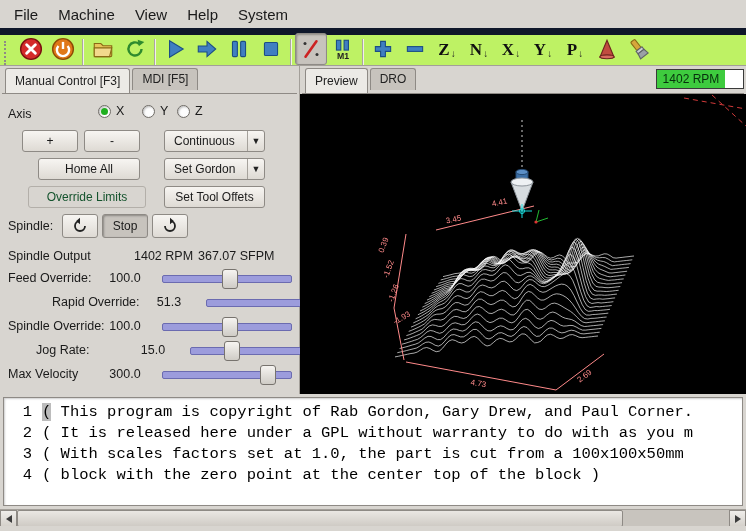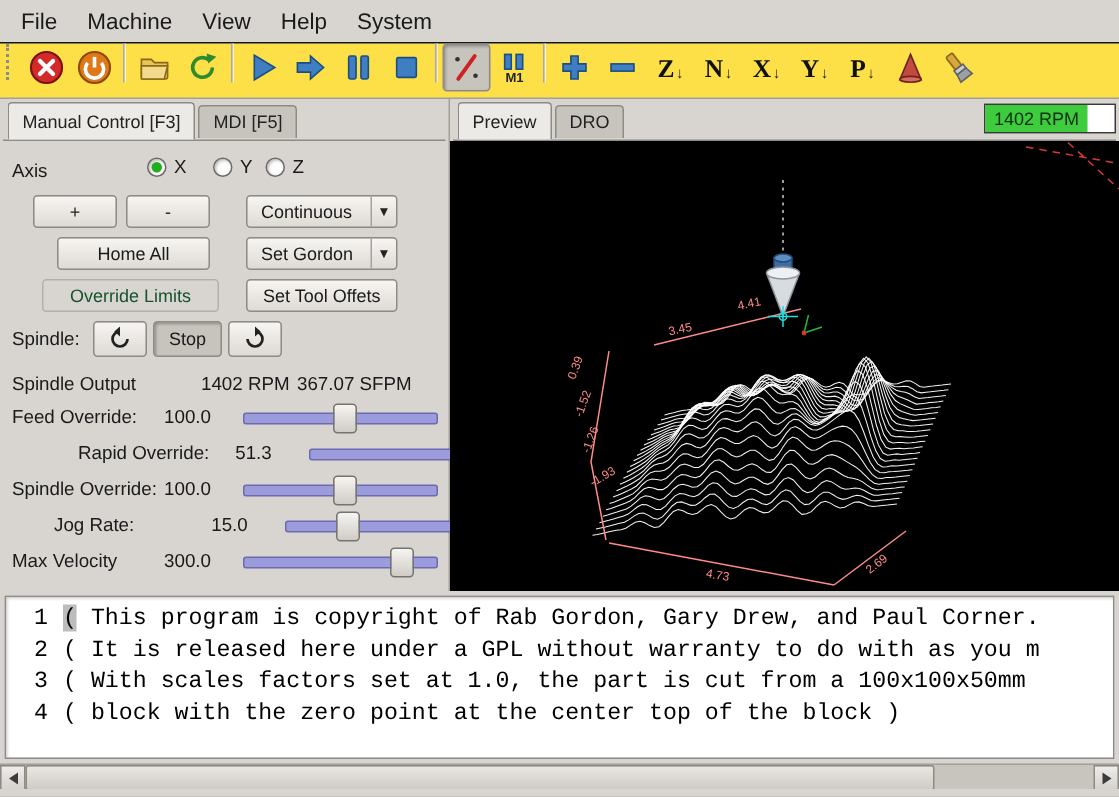--- a/index.html
+++ b/index.html
@@ -4,32 +4,32 @@
 <style>
   *{box-sizing:border-box;margin:0;padding:0}
   html,body{background:#b0aca6}
   #window{position:relative;width:746px;height:531px;background:#d8d5d0;overflow:hidden;
           font-family:"Liberation Sans",sans-serif;color:#1a1a1a}
   
   #menubar{position:absolute;top:0;left:0;right:0;height:28px;display:flex;align-items:center;
            padding-left:4px;font-size:15px;background:#d8d5d0}
   .menu-item{padding:5px 10px;cursor:default}
   
-  #toolbar{position:absolute;top:28px;left:0;right:0;height:38px;display:flex;align-items:flex-start;
-           padding-left:2px;background:#fde047;border-top:1px solid #0f172a;border-bottom:1px solid #a39f99}
+  #toolbar{position:absolute;top:28px;left:0;right:0;height:38px;display:flex;align-items:flex-end;
+           padding-left:2px;background:#bef264;border-top:7px solid #0f172a;border-bottom:1px solid #a39f99}
   .grip{width:7px;height:24px;border-left:2px dotted #8f8b86;margin:0 4px 0 2px}
   .tool-btn{width:32px;height:32px;display:flex;align-items:center;justify-content:center;
             border:1px solid transparent;border-radius:3px;background:transparent}
   .tool-btn.pressed{background:#c7c3bd;border:1px solid #8e8a85;box-shadow:inset 1px 1px 2px rgba(0,0,0,.28)}
   .tool-sep{width:0;height:26px;border-left:1px solid #aba7a1;border-right:1px solid #f2f0ec;margin:0 3px}
   .tl{font-family:"Liberation Serif",serif;font-weight:bold;font-size:17px;line-height:1;color:#101010}
   .ta{font-size:10px;color:#222;line-height:1;margin:9px 0 0 1px}
   
   .tabs{position:absolute;top:2px;left:2px;right:2px;height:26px;border-bottom:1px solid #8e8a85;
-        display:flex;align-items:center;padding-left:3px}
+        display:flex;align-items:flex-start;padding-left:3px}
   .tab{height:22px;line-height:21px;padding:0 9px;font-size:12px;background:#c7c3bd;color:#222;
        border:1px solid #8e8a85;border-bottom:none;border-radius:3px 3px 0 0;margin-right:2px;white-space:nowrap}
   .tab.active{background:#eceae6;height:25px;line-height:24px}
   .btn{position:absolute;height:22px;display:flex;align-items:center;justify-content:center;
        background:linear-gradient(#f7f5f2,#dedad4);border:1px solid #8e8a85;border-radius:3px;
        font-size:12px;color:#1a1a1a;white-space:nowrap}
   .btn.disabled{color:#14532d;background:#d8d5d0;border-color:#b3afa9}
   .btn.pressed{background:#c7c3bd;box-shadow:inset 1px 1px 2px rgba(0,0,0,.3)}
   .combo{justify-content:space-between;padding-left:9px}
   .combo .arrow{width:17px;align-self:stretch;display:flex;align-items:center;justify-content:center;

